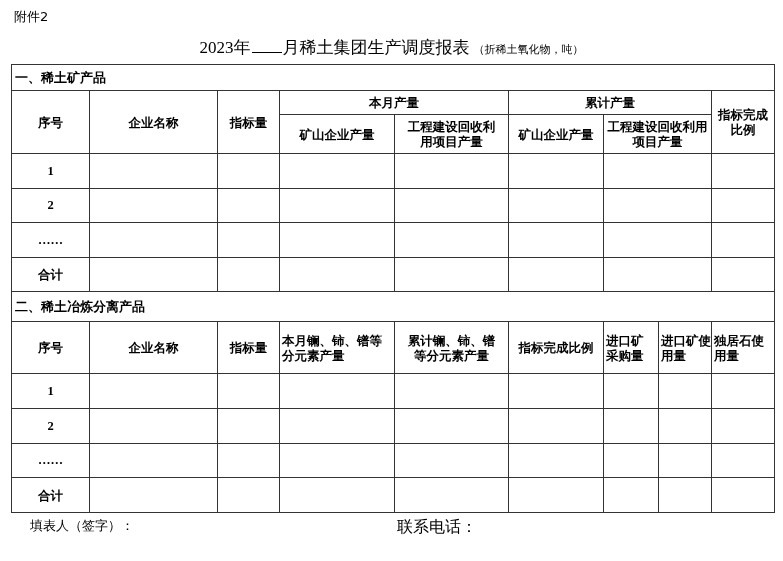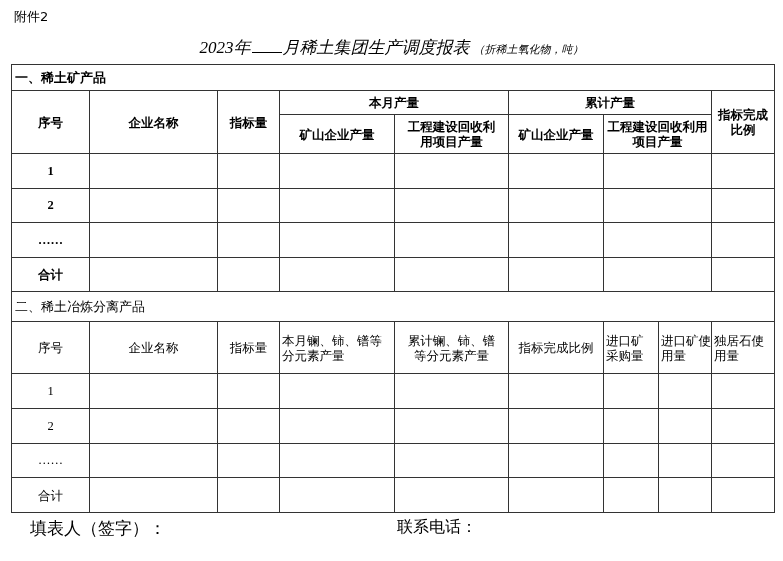--- a/index.html
+++ b/index.html
@@ -7,46 +7,46 @@
     width: 783px; height: 561px; position: relative; overflow: hidden;
     font-family: "DejaVu Sans", "Liberation Sans", sans-serif;
     color: #000;
   }
   .attach {
     position: absolute; left: 14px; top: 8px;
     font-size: 13px; letter-spacing: 0px;
   }
   .title {
     position: absolute; left: 0; top: 36px; width: 783px;
-    text-align: center; font-size: 17px; white-space: nowrap; font-style: italic;
+    text-align: center; font-size: 17px; white-space: nowrap;
   }
   .title .year { font-family: "Liberation Serif", "DejaVu Serif", serif; font-size: 17px; }
   .title .blank {
     display: inline-block; width: 30px; border-bottom: 1px solid #000;
     height: 14px; vertical-align: baseline; margin: 0 1px;
   }
   .title .unit { font-size: 11px; margin-left: 4px; }
 
   table.grid {
     position: absolute; border-collapse: collapse; table-layout: fixed;
     left: 11px; width: 763px;
   }
   table.grid td {
     border: 1.4px solid #333; padding: 0; text-align: center; vertical-align: middle;
     font-size: 12.5px; line-height: 15px; overflow: hidden;
   }
   #t1 { top: 64px; font-weight: bold; }
-  #t2 { top: 291px; }
+  #t2 { top: 291px; font-weight: bold; }
   td.section {
     text-align: left !important; padding-left: 3px !important; font-size: 13px !important;
   }
   td.num { font-family: "Liberation Serif", "DejaVu Serif", serif; font-size: 13px; }
   td.left { text-align: left !important; padding-left: 2px !important; margin-left: 36px; }
   .footer-signer {
-    position: absolute; left: 30px; top: 517px; font-size: 17px;
+    position: absolute; left: 30px; top: 517px; font-size: 13px;
   }
   .footer-phone {
     position: absolute; left: 397px; top: 517px; font-size: 16px;
   }
 </style>
 </head>
 <body>
 
 <div class="attach">附件2</div>
 

